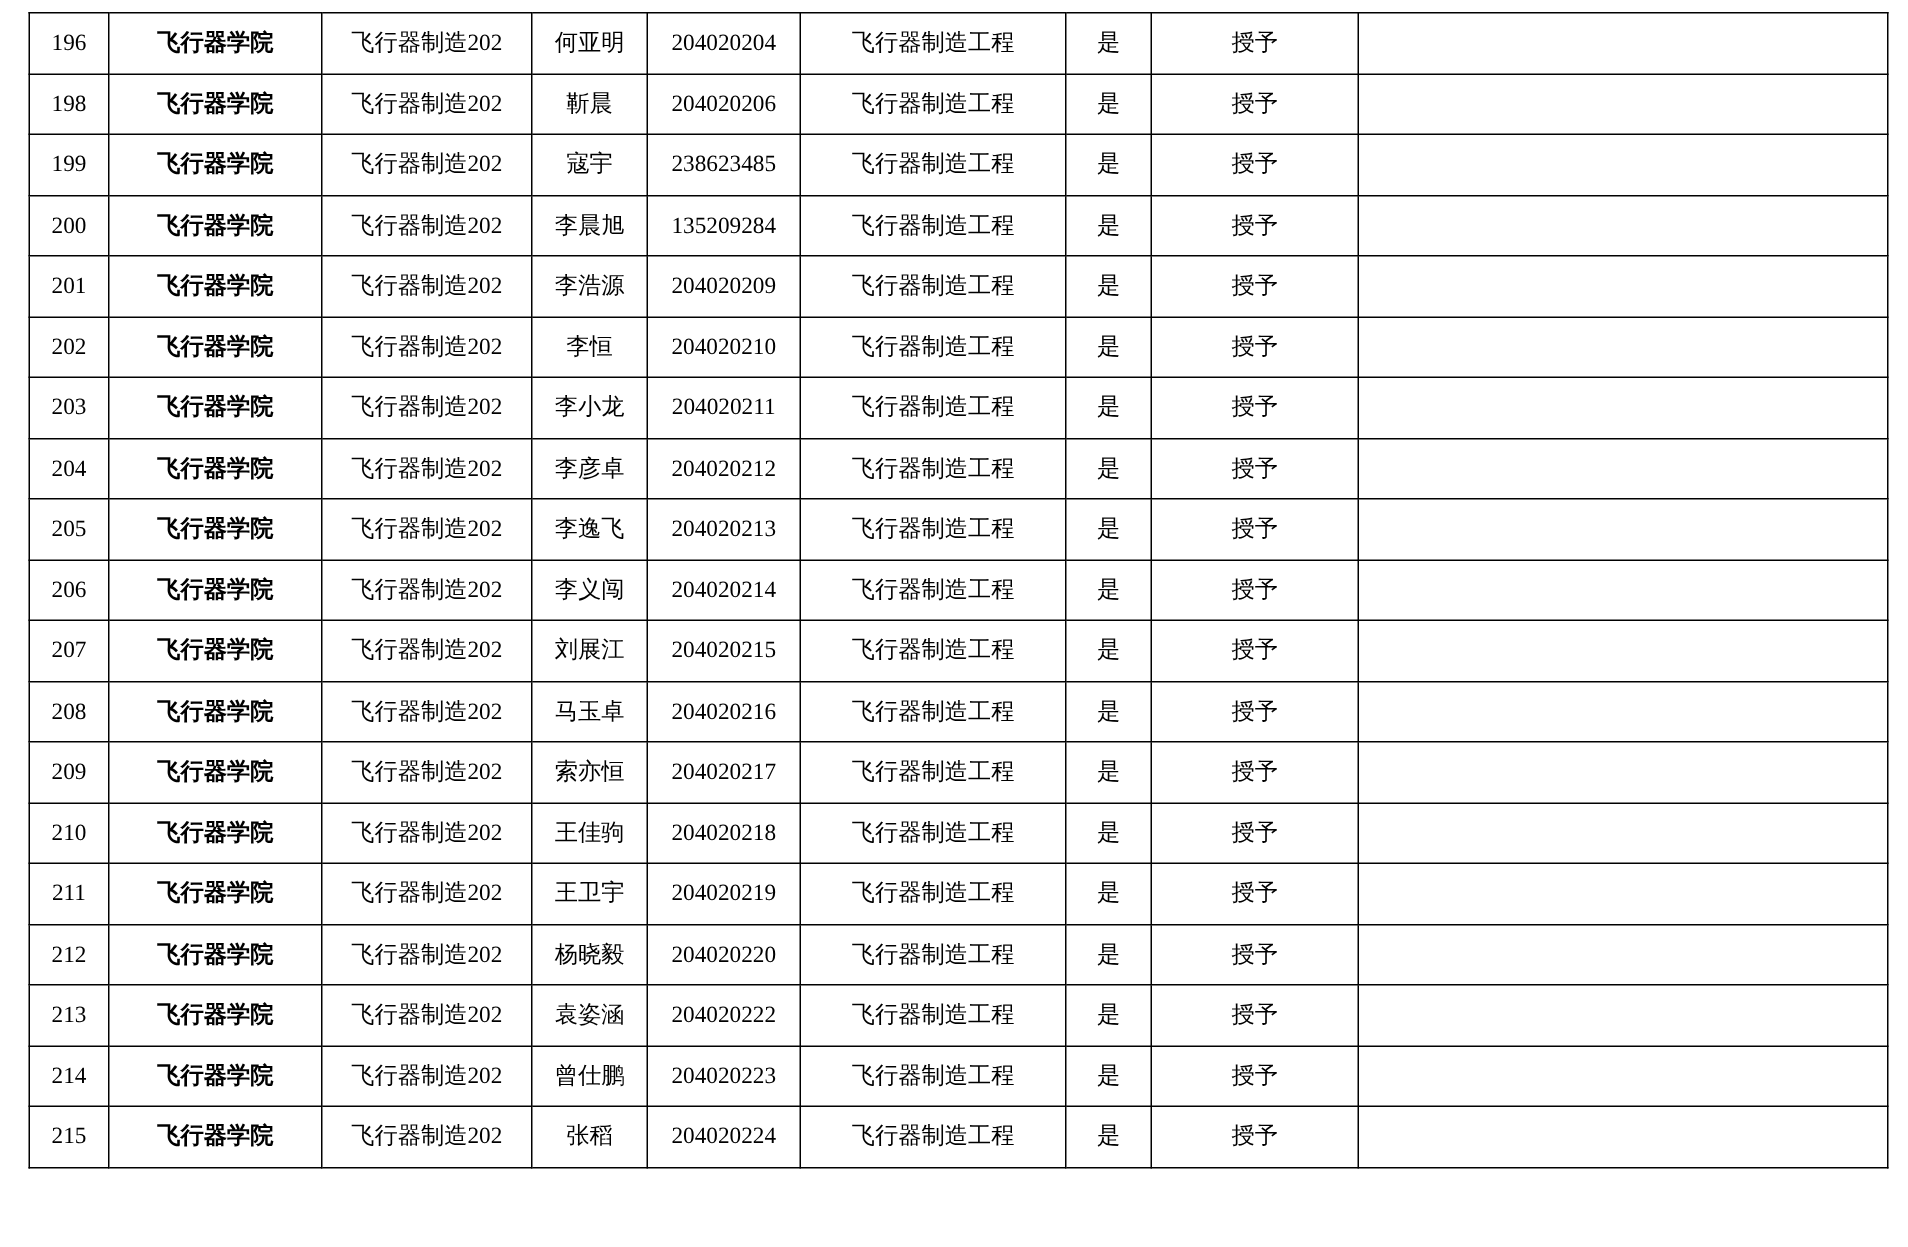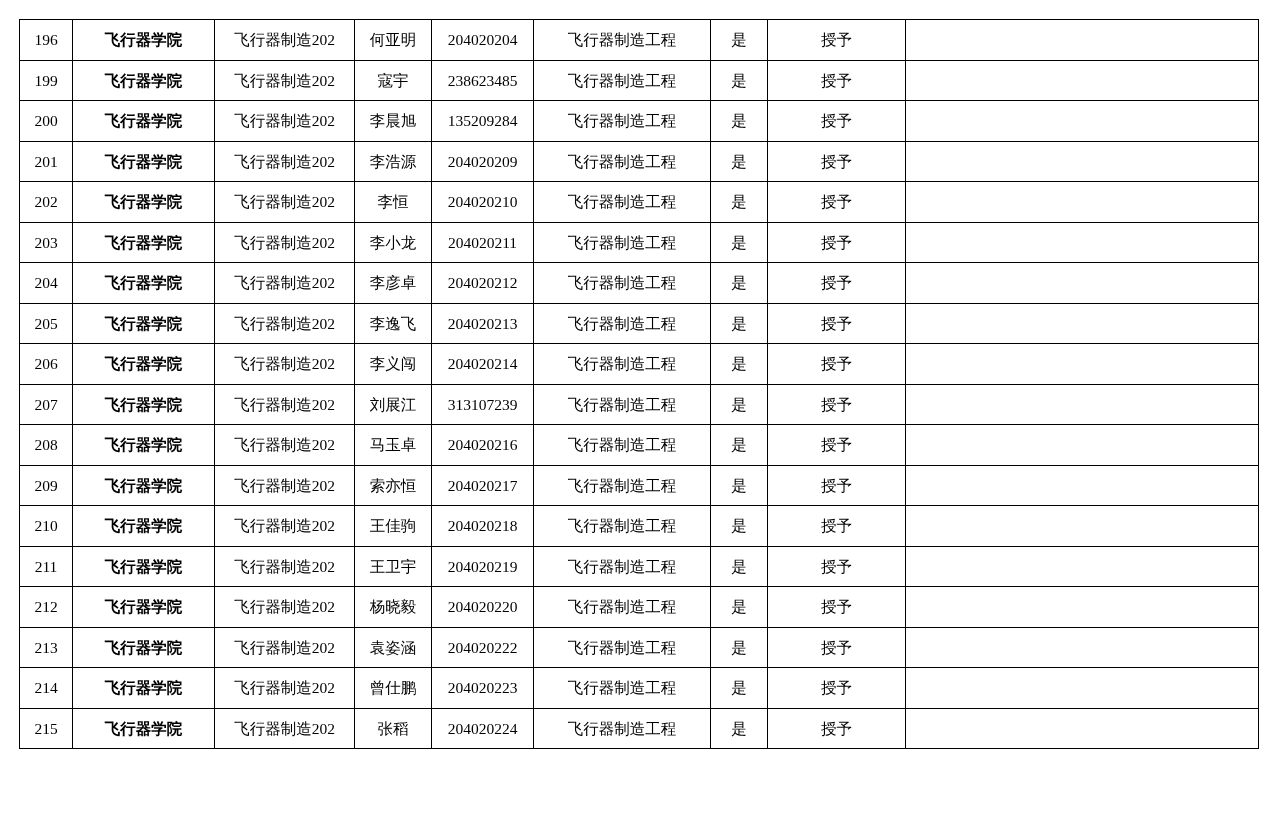--- a/index.html
+++ b/index.html
@@ -16,21 +16,21 @@
   }
   .page {
     position: relative;
     width: 1272px;
     height: 831px;
     box-sizing: border-box;
   }
   table.roster {
     border-collapse: collapse;
     table-layout: fixed;
-    margin: 19px 0 0 19px;
+    margin: 8px 0 0 19px;
     width: 1234px;
   }
   table.roster td {
     border: 1px solid #000000;
     text-align: center;
     vertical-align: middle;
     height: 39.5px;
     padding: 0;
     font-size: 15.5px;
     line-height: 1.1;
@@ -58,20 +58,31 @@
           <td class="c-college">飞行器学院</td>
           <td class="c-major">飞行器制造202</td>
           <td class="c-name">何亚明</td>
           <td class="c-sid">204020204</td>
           <td class="c-degree">飞行器制造工程</td>
           <td class="c-flag">是</td>
           <td class="c-grant">授予</td>
           <td class="c-note"></td>
         </tr>
         <tr>
+          <td class="c-index">198</td>
+          <td class="c-college">飞行器学院</td>
+          <td class="c-major">飞行器制造202</td>
+          <td class="c-name">靳晨</td>
+          <td class="c-sid">204020206</td>
+          <td class="c-degree">飞行器制造工程</td>
+          <td class="c-flag">是</td>
+          <td class="c-grant">授予</td>
+          <td class="c-note"></td>
+        </tr>
+        <tr>
           <td class="c-index">199</td>
           <td class="c-college">飞行器学院</td>
           <td class="c-major">飞行器制造202</td>
           <td class="c-name">寇宇</td>
           <td class="c-sid">238623485</td>
           <td class="c-degree">飞行器制造工程</td>
           <td class="c-flag">是</td>
           <td class="c-grant">授予</td>
           <td class="c-note"></td>
         </tr>
@@ -150,21 +161,21 @@
           <td class="c-degree">飞行器制造工程</td>
           <td class="c-flag">是</td>
           <td class="c-grant">授予</td>
           <td class="c-note"></td>
         </tr>
         <tr>
           <td class="c-index">207</td>
           <td class="c-college">飞行器学院</td>
           <td class="c-major">飞行器制造202</td>
           <td class="c-name">刘展江</td>
-          <td class="c-sid">313107239</td>
+          <td class="c-sid">204020215</td>
           <td class="c-degree">飞行器制造工程</td>
           <td class="c-flag">是</td>
           <td class="c-grant">授予</td>
           <td class="c-note"></td>
         </tr>
         <tr>
           <td class="c-index">208</td>
           <td class="c-college">飞行器学院</td>
           <td class="c-major">飞行器制造202</td>
           <td class="c-name">马玉卓</td>

